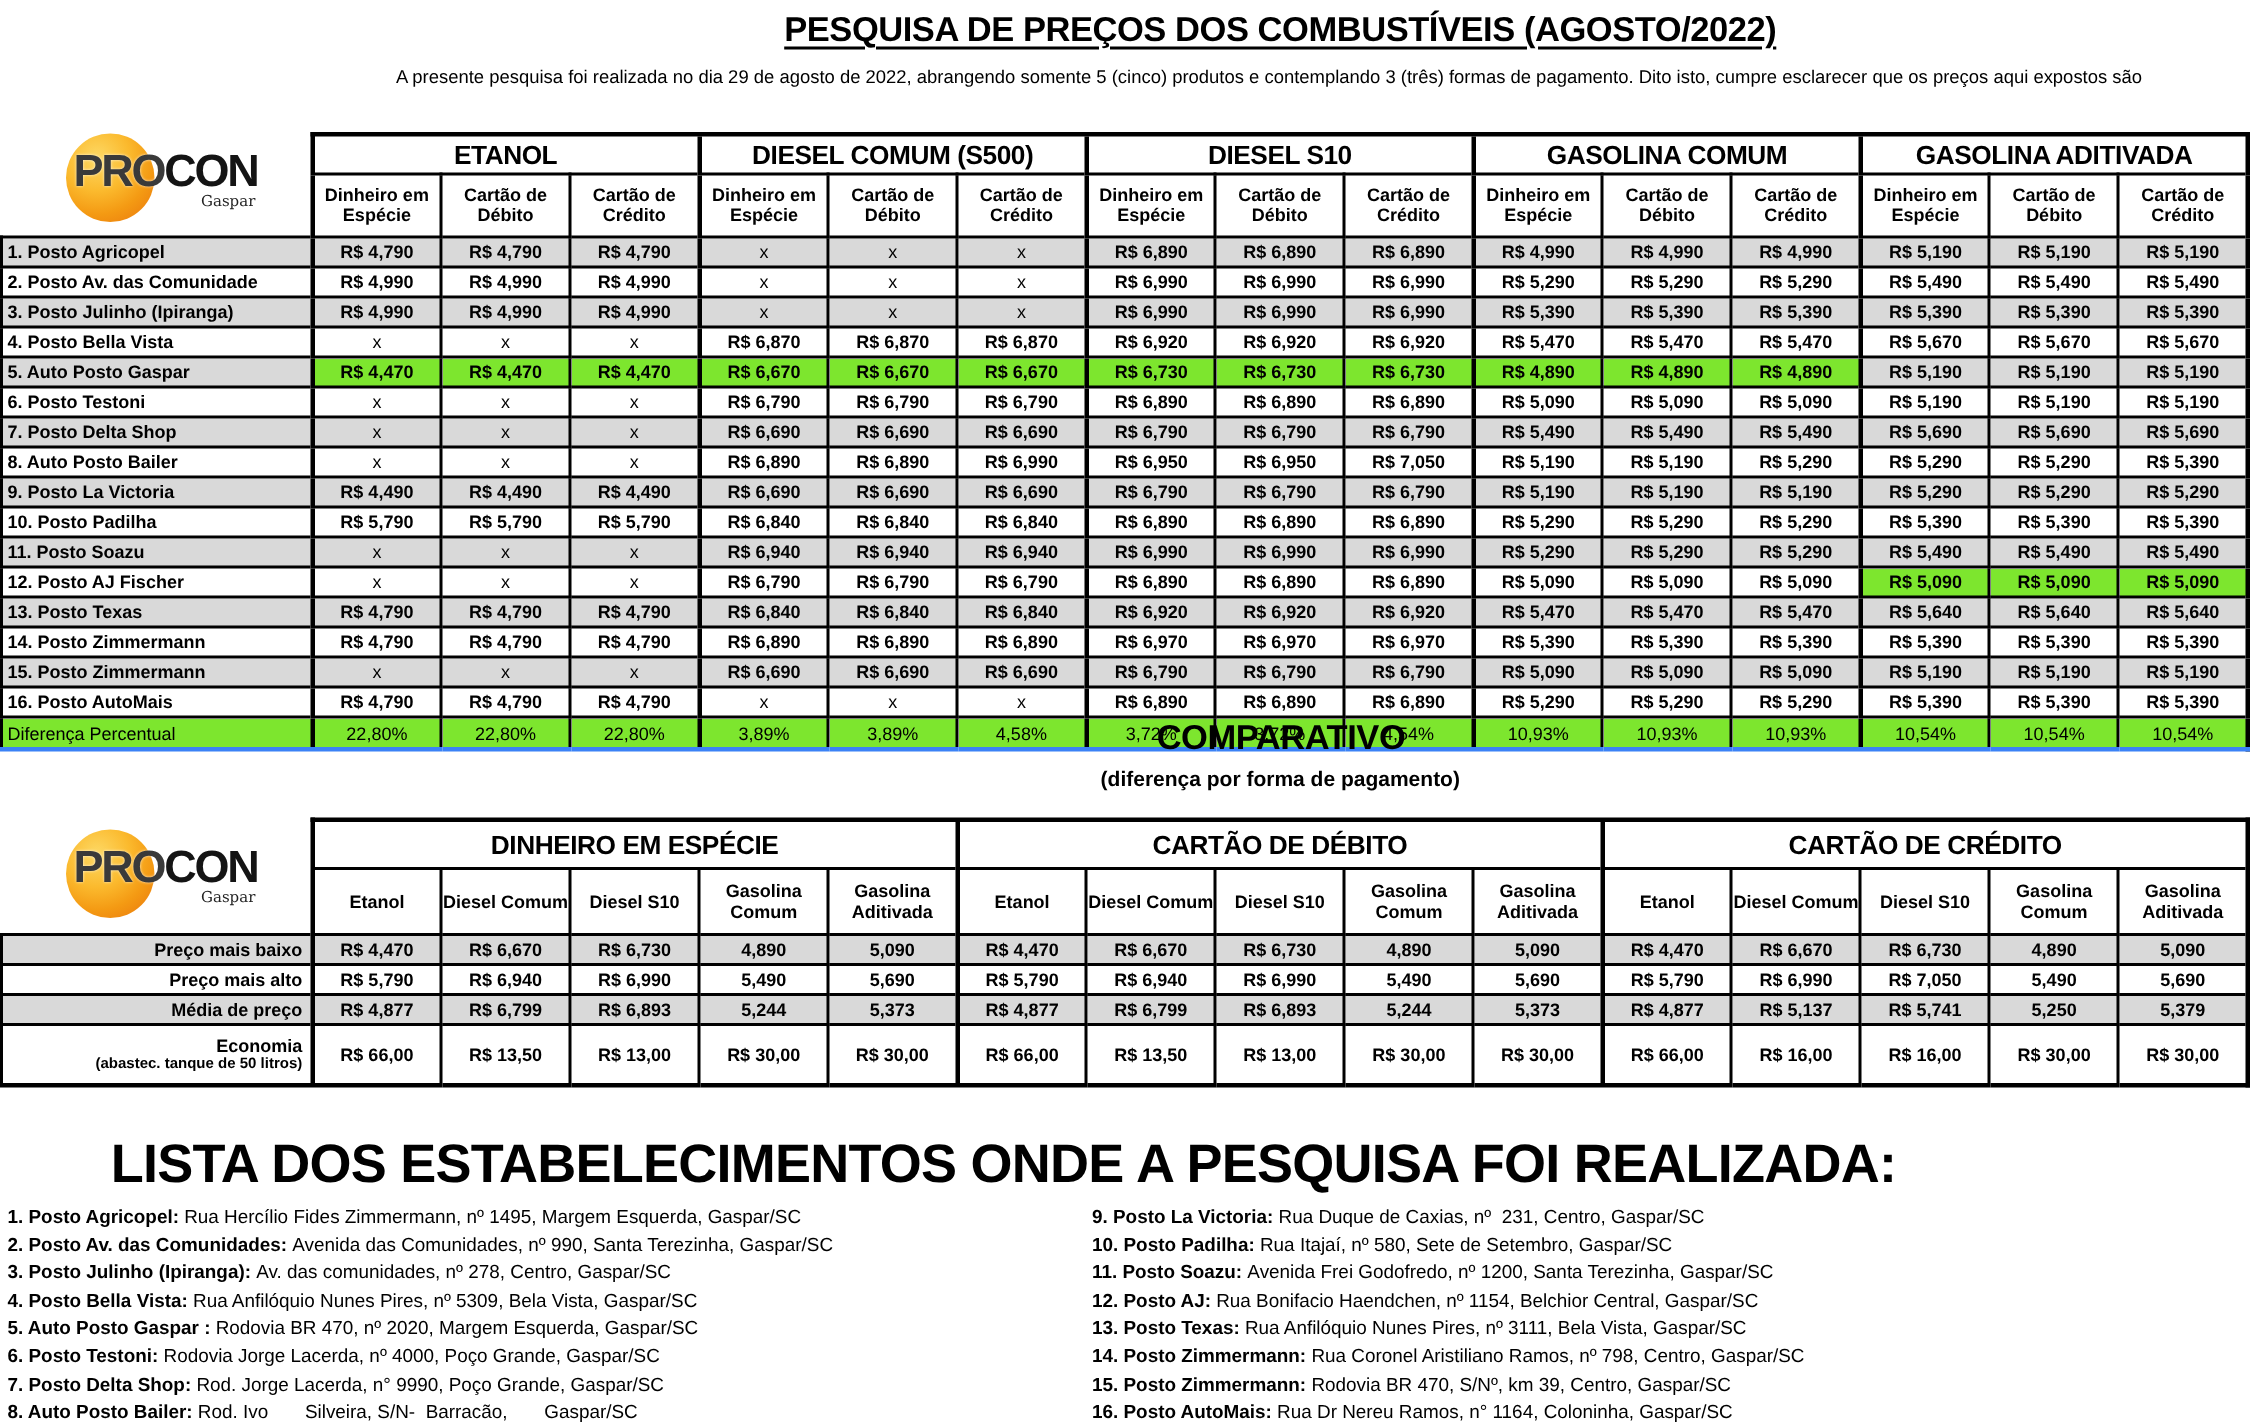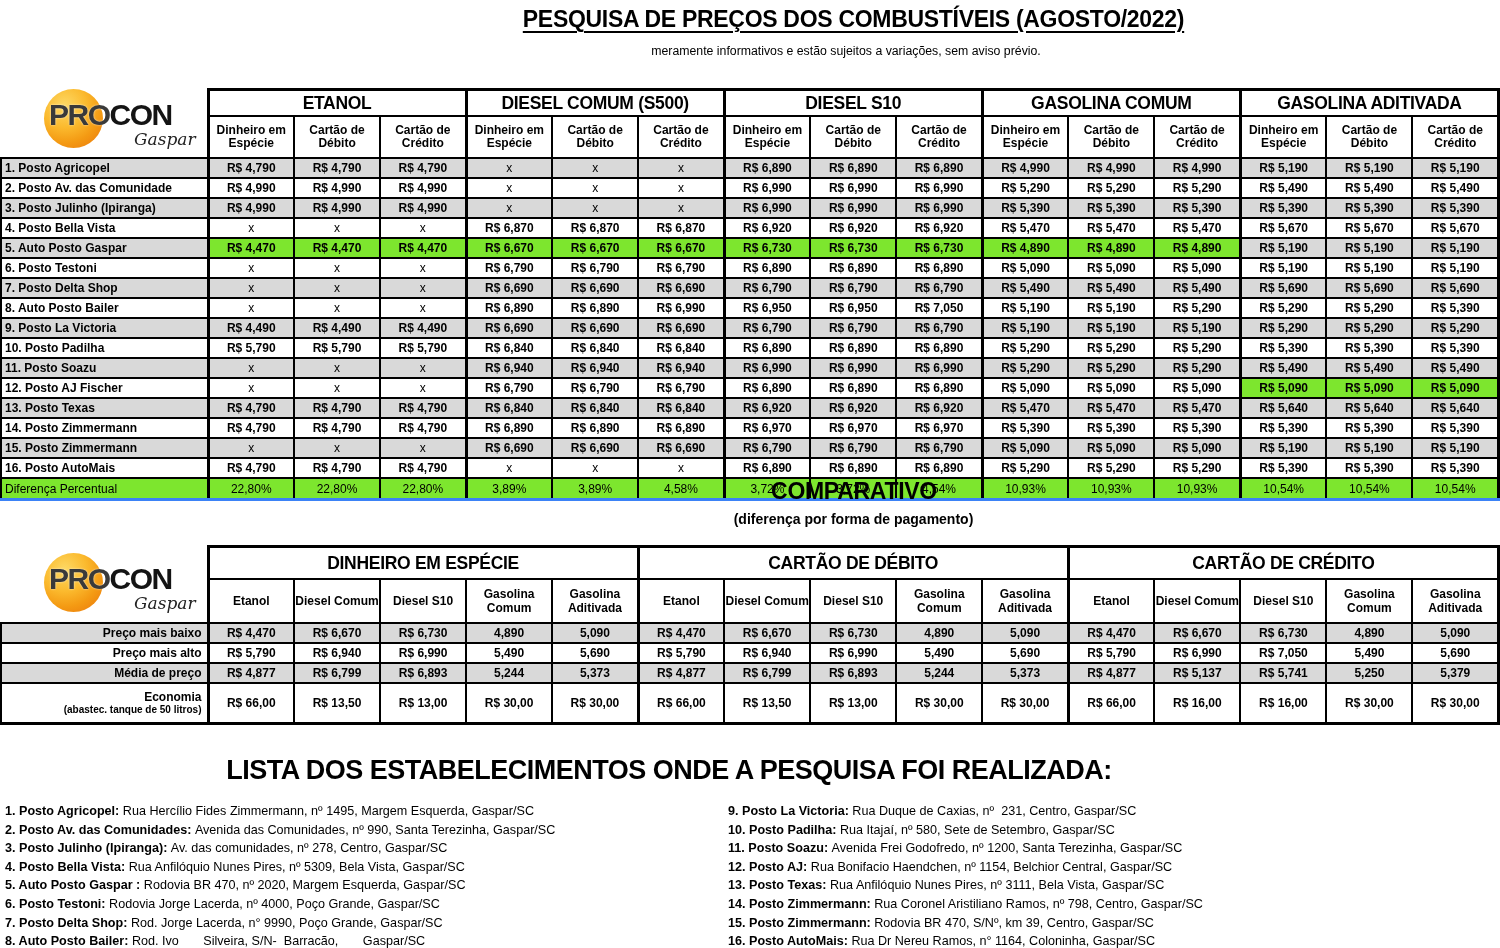--- a/index.html
+++ b/index.html
@@ -4,30 +4,30 @@
 <style>
   html,body{margin:0;padding:0;background:#fff;}
   body{width:1500px;height:948px;position:relative;font-family:"Liberation Sans",sans-serif;color:#000;overflow:hidden;}
 
   
   .doc-title{position:absolute;top:6px;left:207px;right:0;text-align:center;
     font-size:23px;font-weight:700;text-decoration:underline;text-decoration-thickness:2px;text-underline-offset:4px;letter-spacing:-.3px;}
   .doc-sub{position:absolute;top:42px;left:200px;right:8px;text-align:center;font-size:12.3px;line-height:18px;}
   .comp-title{position:absolute;top:478px;left:207px;width:1294px;text-align:center;font-size:23px;font-weight:700;letter-spacing:-.3px;}
   .comp-sub{position:absolute;top:511px;left:207px;width:1293px;text-align:center;font-size:14px;font-weight:700;}
-  .lista-title{position:absolute;top:755px;left:0;width:1338px;text-align:center;font-size:27px;font-weight:700;letter-spacing:-.5px;}
+  .lista-title{position:absolute;top:755px;left:0;width:1338px;text-align:center;font-size:36px;font-weight:700;letter-spacing:-.5px;}
 
   
   .logo{position:absolute;left:36px;width:172px;height:64px;}
   .logo .ball{position:absolute;left:8px;top:1px;width:59px;height:59px;border-radius:50%;
     background:radial-gradient(circle at 35% 28%, #FDD965 0%, #FBBA2E 38%, #F49A13 65%, #E9730B 100%);}
   .logo .lg-text{position:absolute;left:13px;top:12px;font-size:30px;font-weight:700;letter-spacing:-1.5px;line-height:30px;}
   .logo .pro{color:#3a3a3a;text-shadow:0 0 2px rgba(255,255,255,.8);}
   .logo .con{color:#141414;}
-  .logo .city{position:absolute;left:98px;top:41px;font-family:"DejaVu Serif",serif;font-style:italic;font-size:17px;color:#222;}
+  .logo .city{position:absolute;left:98px;top:41px;font-family:"DejaVu Serif",serif;font-size:10px;color:#222;}
 
   
   table{border-collapse:collapse;table-layout:fixed;}
   td{padding:0;font-size:12px;text-align:center;vertical-align:middle;overflow:hidden;white-space:nowrap;}
   .nob{border:none;background:#fff;}
   .gl{border-left:3px solid #000 !important;}
   .gr{border-right:3px solid #000 !important;}
   .green{background:#7DE62E !important;}
   .stripe>td{background:#D9D9D9;}
 
@@ -55,21 +55,21 @@
   .list{position:absolute;top:802px;font-size:12.6px;line-height:18.6px;white-space:pre-wrap;}
   .list .bn{font-weight:700;}
   .list-left{left:5px;width:715px;}
   .list-right{left:728px;width:772px;}
 </style>
 </head>
 <body>
 
 <div class="doc-title">PESQUISA DE PREÇOS DOS COMBUSTÍVEIS (AGOSTO/2022)</div>
 <div class="doc-sub">
-  <div>meramente informativos e estão sujeitos a variações, sem aviso prévio.</div>
+  <div>A presente pesquisa foi realizada no dia 29 de agosto de 2022, abrangendo somente 5 (cinco) produtos e contemplando 3 (três) formas de pagamento. Dito isto, cumpre esclarecer que os preços aqui expostos são</div>
 </div>
 
 <table class="main">
   <colgroup>
     <col style="width:207px">
     <col span="15">
   </colgroup>
   <tbody>
     <tr>
       <td class="nob" rowspan="2"></td>

